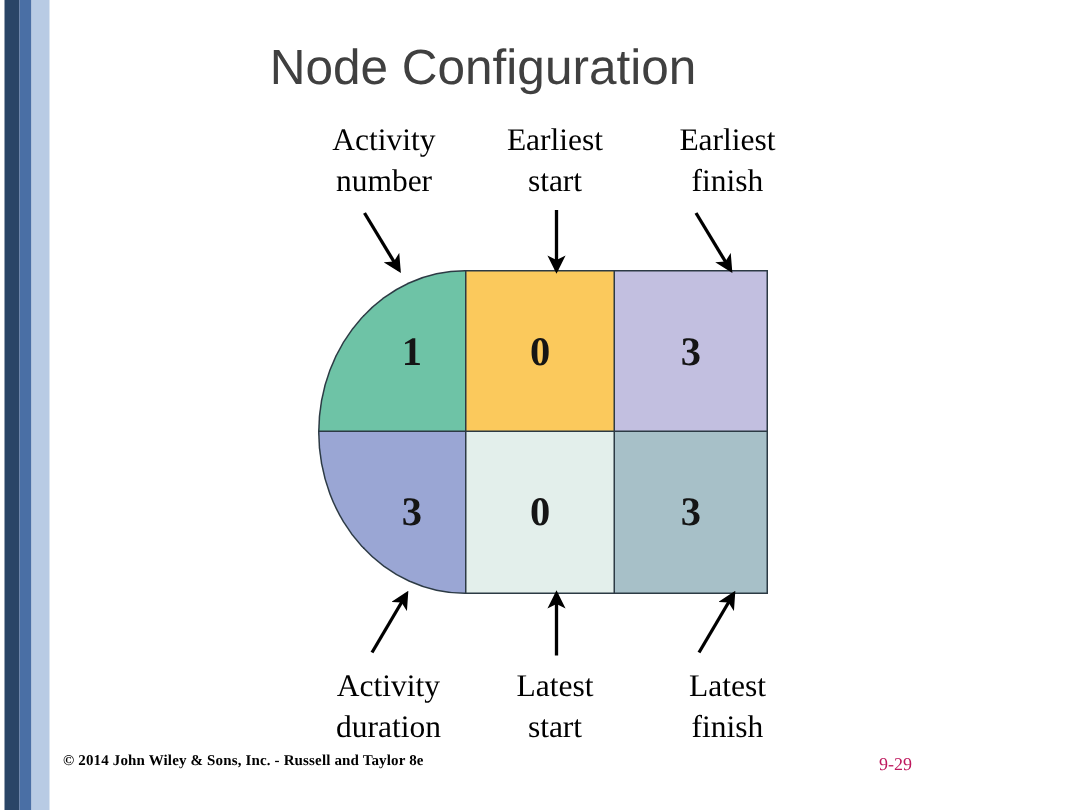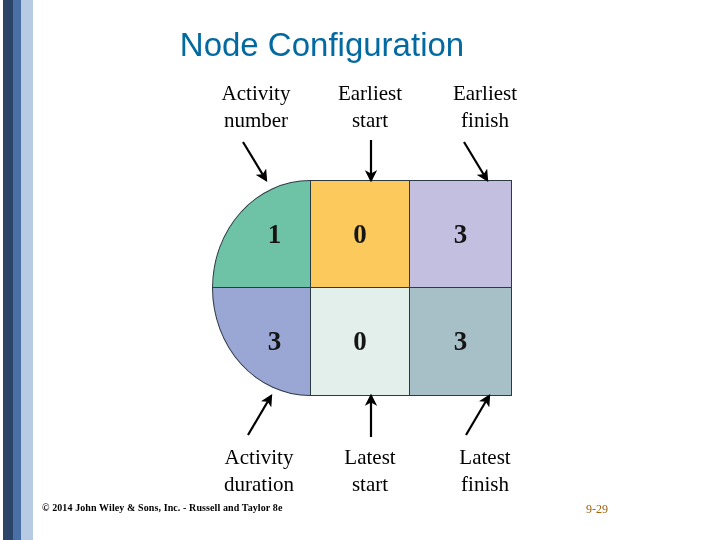--- a/index.html
+++ b/index.html
@@ -29,21 +29,21 @@
   #stripe-band-light  { left: 21px; width: 12px; background: #b8cbe4; }
 
   
   #page-title {
     position: absolute;
     left: 0; top: 26px;
     width: 644px;
     text-align: center;
     font-size: 33px;
     font-weight: 400;
-    color: #0369a1;
+    color: #404040;
     letter-spacing: 0px;
     font-family: "Liberation Sans", sans-serif;
   }
 
   
   #diagram {
     position: absolute;
     left: 0; top: 0;
     width: 720px; height: 540px;
   }
@@ -141,21 +141,21 @@
     font-size: 10px;
     color: #000000;
     letter-spacing: 0.1px;
     font-weight: bold;
   }
   #footer-page-number {
     position: absolute;
     left: 586px; top: 502px;
     font-family: "Liberation Serif", serif;
     font-size: 12px;
-    color: #a16207;
+    color: #be185d;
   }
 </style>
 </head>
 <body>
 
 <div id="left-stripe">
   <div class="stripe-band" id="stripe-band-white"></div>
   <div class="stripe-band" id="stripe-band-navy"></div>
   <div class="stripe-band" id="stripe-band-medium"></div>
   <div class="stripe-band" id="stripe-band-light"></div>

